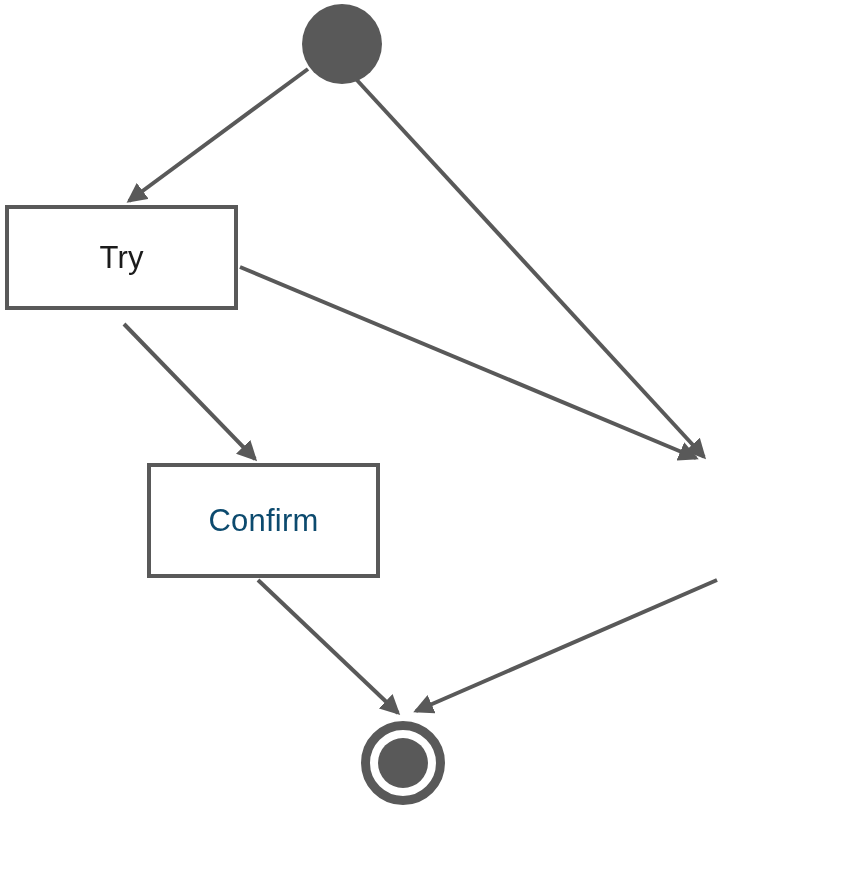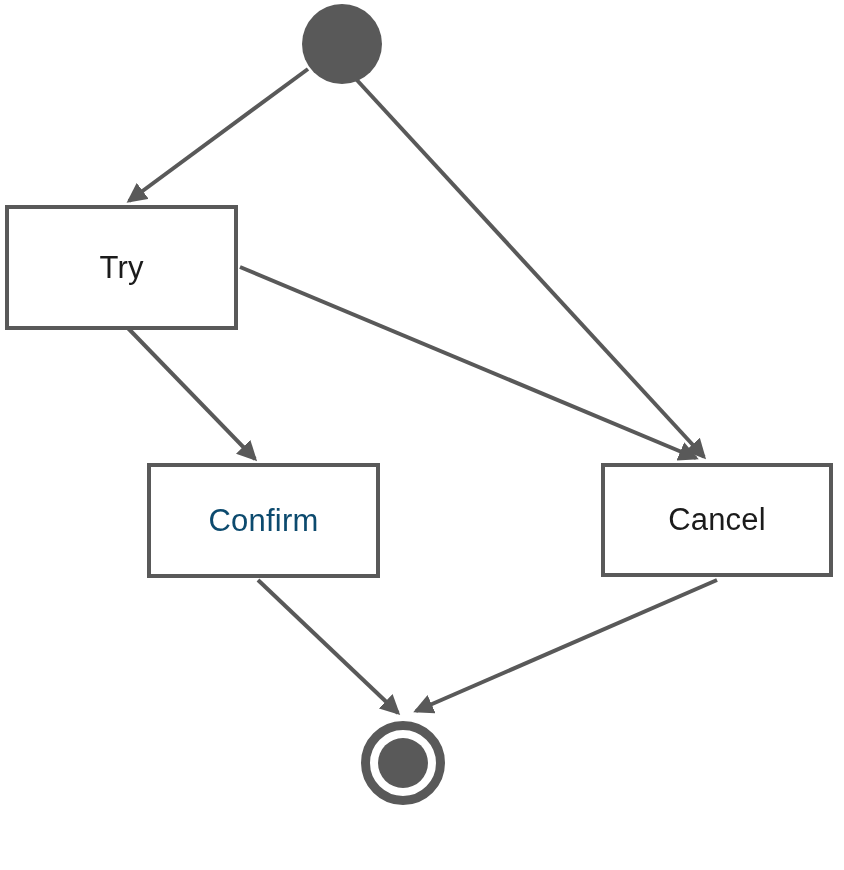--- a/index.html
+++ b/index.html
@@ -72,29 +72,26 @@
         <line x1="355" y1="78" x2="704" y2="457" stroke="#595959" stroke-width="4" marker-end="url(#arrowhead)"></line>
         <line x1="124" y1="324" x2="255" y2="459" stroke="#595959" stroke-width="4" marker-end="url(#arrowhead)"></line>
         <line x1="240" y1="267" x2="696" y2="458" stroke="#595959" stroke-width="4" marker-end="url(#arrowhead)"></line>
         <line x1="258" y1="580" x2="398" y2="713" stroke="#595959" stroke-width="4" marker-end="url(#arrowhead)"></line>
         <line x1="717" y1="580" x2="416" y2="711" stroke="#595959" stroke-width="4" marker-end="url(#arrowhead)"></line>
       </g>
   </svg>
 
   <div class="initial-node" style="left: 302px; top: 4px; width: 80px; height: 80px; background: rgb(89, 89, 89);"></div>
 
-  <div class="state-box" style="left: 5px; top: 205px; width: 233px; height: 125px; border-color: rgb(89, 89, 89); background: rgb(255, 255, 255); color: rgb(27, 27, 27); justify-content: center;">
+  <div class="state-box" style="left: 5px; top: 205px; width: 233px; height: 105px; border-color: rgb(89, 89, 89); background: rgb(255, 255, 255); color: rgb(27, 27, 27); justify-content: center;">
     <span>Try</span>
   </div>
 
   <div class="state-box" style="left: 147px; top: 463px; width: 233px; height: 115px; border-color: rgb(89, 89, 89); background: rgb(255, 255, 255); color: #0c4a6e;">
     <span>Confirm</span>
   </div>
 
-  <div class="state-box" style="left: 601px; top: 463px; width: 232px; height: 114px; border-color: rgb(89, 89, 89); background: rgb(255, 255, 255); color: rgb(27, 27, 27);">
-    <span>Cancel</span>
-  </div>
 
   <div class="final-node" style="left: 361px; top: 721px; width: 84px; height: 84px; border-color: rgb(89, 89, 89);">
     <div class="final-node-core" style="background: rgb(89, 89, 89);"></div>
   </div>
 
 </div>
 
 </body></html>

